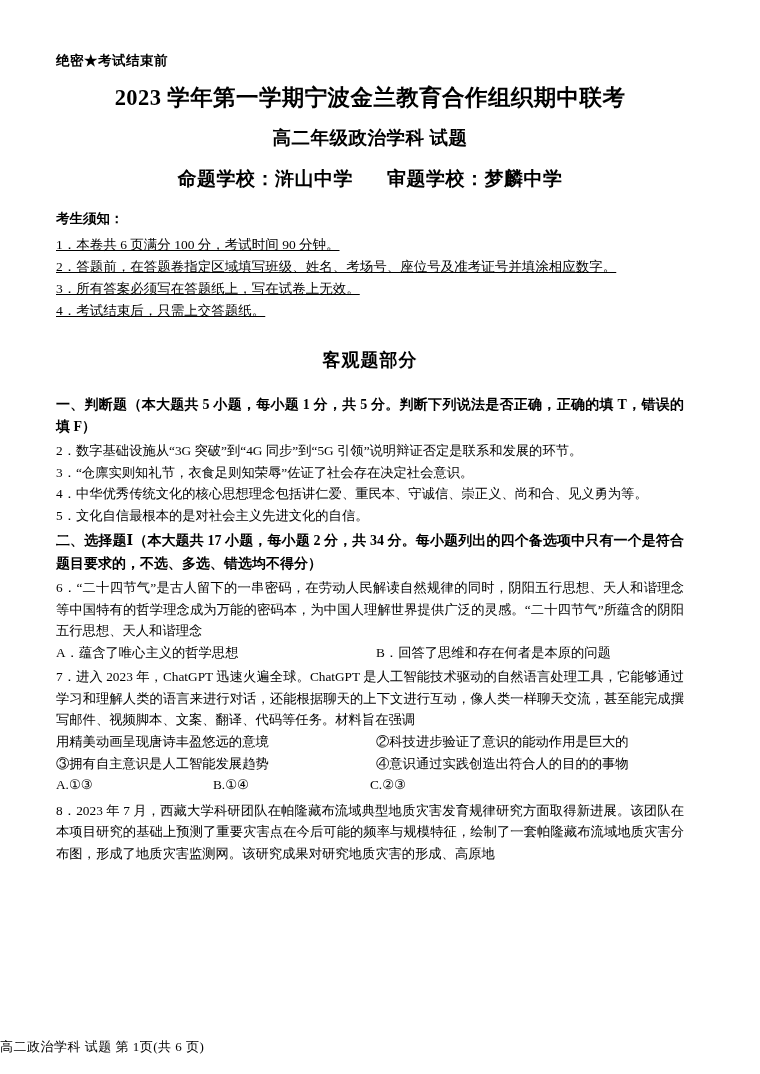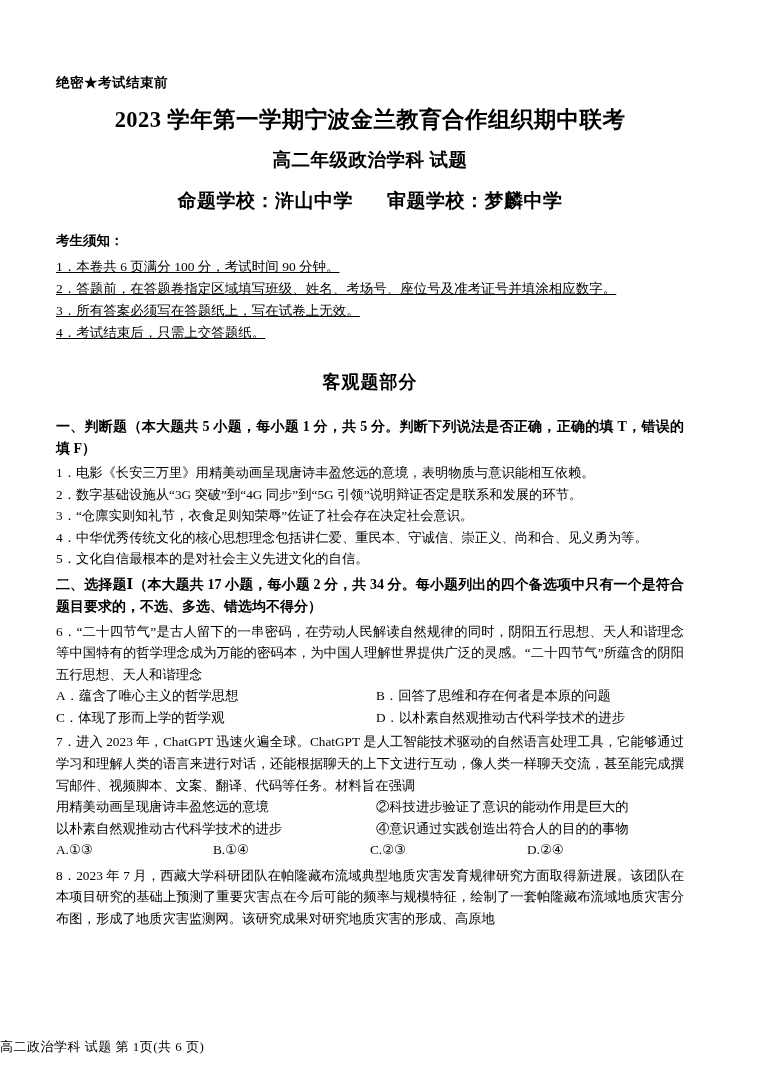--- a/index.html
+++ b/index.html
@@ -12,21 +12,21 @@
     height: 1074px;
     font-family: "Liberation Serif", "DejaVu Serif", serif;
     color: #000000;
     position: relative;
     overflow: hidden;
   }
   .page {
     width: 740px;
     height: 1074px;
     box-sizing: border-box;
-    padding: 74px 56px 0 56px;
+    padding: 52px 56px 0 56px;
     position: relative;
   }
   .secret-line {
     font-size: 13.5px;
     font-weight: bold;
     letter-spacing: 0.5px;
     margin-bottom: 14px;
   }
   .main-title {
     text-align: center;
@@ -133,54 +133,48 @@
 
   <div class="notice-title">考生须知：</div>
   <p class="notice-item">1．本卷共 6 页满分 100 分，考试时间 90 分钟。</p>
   <p class="notice-item">2．答题前，在答题卷指定区域填写班级、姓名、考场号、座位号及准考证号并填涂相应数字。</p>
   <p class="notice-item">3．所有答案必须写在答题纸上，写在试卷上无效。</p>
   <p class="notice-item">4．考试结束后，只需上交答题纸。</p>
 
   <div class="section-heading">客观题部分</div>
 
   <div class="q-group-title">一、判断题（本大题共 5 小题，每小题 1 分，共 5 分。判断下列说法是否正确，正确的填 T，错误的填 F）</div>
-  <p class="q-item">1．电影《长安三万里》用精美动画呈现唐诗丰盈悠远的意境，表明物质与意识能相互依赖。</p>
   <p class="q-item">2．数字基础设施从“3G 突破”到“4G 同步”到“5G 引领”说明辩证否定是联系和发展的环节。</p>
   <p class="q-item">3．“仓廪实则知礼节，衣食足则知荣辱”佐证了社会存在决定社会意识。</p>
   <p class="q-item">4．中华优秀传统文化的核心思想理念包括讲仁爱、重民本、守诚信、崇正义、尚和合、见义勇为等。</p>
   <p class="q-item">5．文化自信最根本的是对社会主义先进文化的自信。</p>
 
   <div class="q-group-title">二、选择题Ⅰ（本大题共 17 小题，每小题 2 分，共 34 分。每小题列出的四个备选项中只有一个是符合题目要求的，不选、多选、错选均不得分）</div>
 
   <p class="q-item">6．“二十四节气”是古人留下的一串密码，在劳动人民解读自然规律的同时，阴阳五行思想、天人和谐理念等中国特有的哲学理念成为万能的密码本，为中国人理解世界提供广泛的灵感。“二十四节气”所蕴含的阴阳五行思想、天人和谐理念</p>
   <div class="opts-2col">
     <div class="col">A．蕴含了唯心主义的哲学思想</div>
     <div class="col second">B．回答了思维和存在何者是本原的问题</div>
   </div>
-  <div class="opts-2col">
-    <div class="col">C．体现了形而上学的哲学观</div>
-    <div class="col second">D．以朴素自然观推动古代科学技术的进步</div>
-  </div>
 
   <div class="spacer-xs"></div>
 
   <p class="q-item">7．进入 2023 年，ChatGPT 迅速火遍全球。ChatGPT 是人工智能技术驱动的自然语言处理工具，它能够通过学习和理解人类的语言来进行对话，还能根据聊天的上下文进行互动，像人类一样聊天交流，甚至能完成撰写邮件、视频脚本、文案、翻译、代码等任务。材料旨在强调</p>
   <div class="opts-2col">
     <div class="col">用精美动画呈现唐诗丰盈悠远的意境</div>
     <div class="col second">②科技进步验证了意识的能动作用是巨大的</div>
   </div>
   <div class="opts-2col">
-    <div class="col">以朴素自然观推动古代科学技术的进步</div>
+    <div class="col">③拥有自主意识是人工智能发展趋势</div>
     <div class="col second">④意识通过实践创造出符合人的目的的事物</div>
   </div>
   <div class="opts-4col">
     <div class="col">A.①③</div>
     <div class="col">B.①④</div>
     <div class="col">C.②③</div>
-    <div class="col">D.②④</div>
   </div>
 
   <div class="spacer-xs"></div>
 
   <p class="q-item">8．2023 年 7 月，西藏大学科研团队在帕隆藏布流域典型地质灾害发育规律研究方面取得新进展。该团队在本项目研究的基础上预测了重要灾害点在今后可能的频率与规模特征，绘制了一套帕隆藏布流域地质灾害分布图，形成了地质灾害监测网。该研究成果对研究地质灾害的形成、高原地</p>
 
   <div class="footer">高二政治学科 试题 第 1页(共 6 页)</div>
 
 </div>
 

